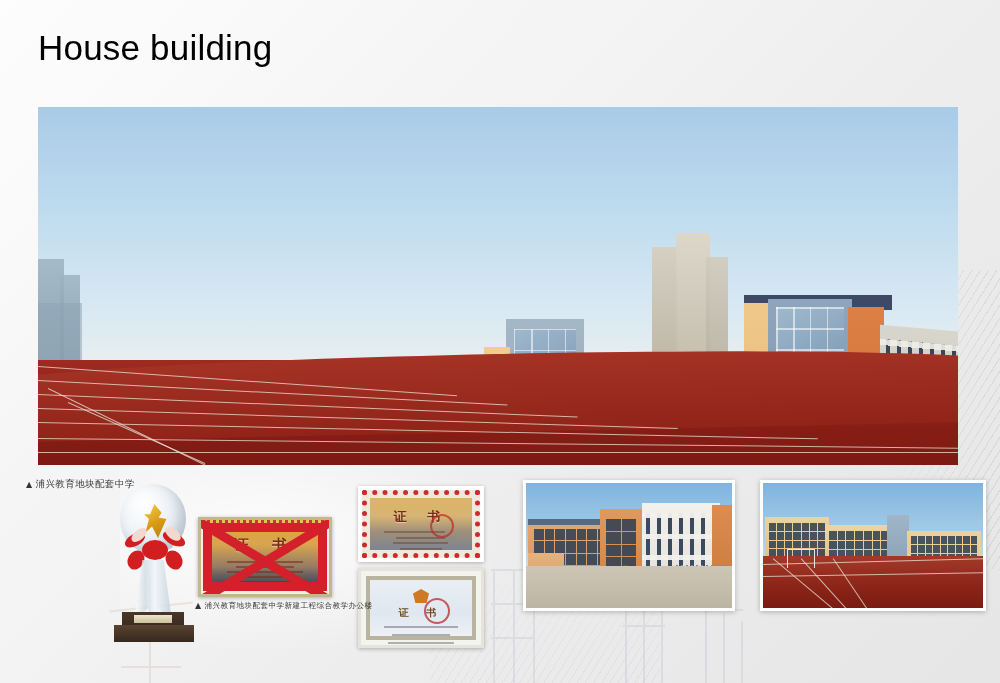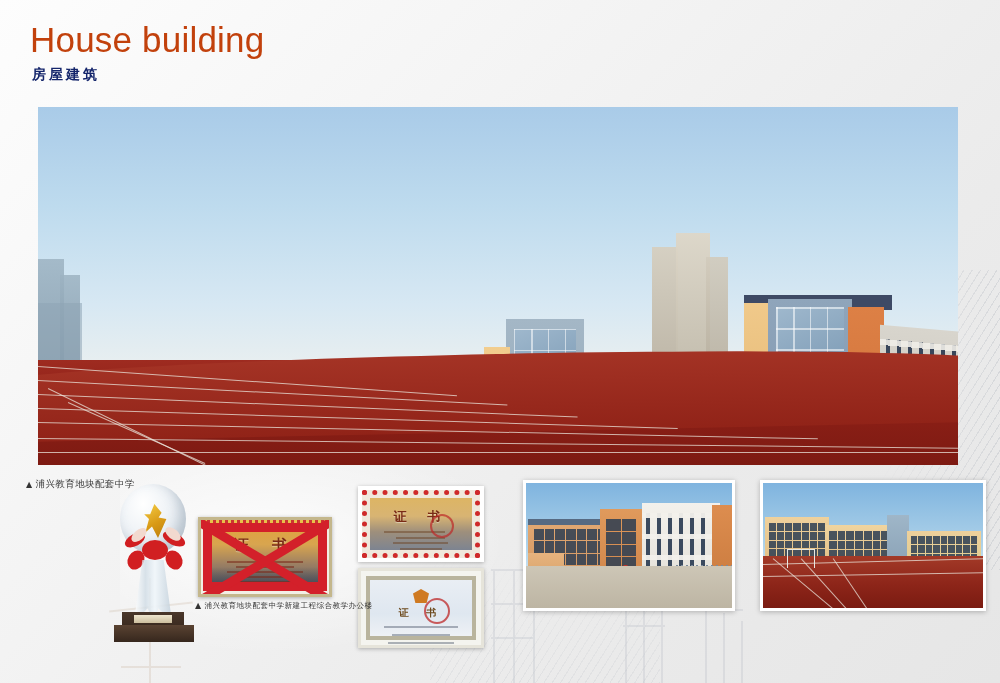--- a/index.html
+++ b/index.html
@@ -42,22 +42,22 @@
   }
   .wm-soft{
     position:absolute;left:120px;top:455px;width:420px;height:215px;
     background:radial-gradient(ellipse at 35% 40%,rgba(255,255,255,.85),rgba(255,255,255,0) 62%);
     pointer-events:none;
   }
 
   
   .hdr{position:absolute;left:30px;top:22px;}
   .hdr h1{
-    margin:0;font-weight:400;font-size:35px;letter-spacing:.2px;
-    color:#c2410c;line-height:1.05;
+    margin:8px;font-weight:400;font-size:35px;letter-spacing:.2px;
+    color:#000000;line-height:1.05;
   }
   .hdr h2{
     margin:7px 0 0 2px;font-weight:700;font-size:14px;letter-spacing:3px;
     color:#14256b;
   }
 
   
   .hero{
     position:absolute;left:38px;top:107px;width:920px;height:358px;
     overflow:hidden;background:#bcd6ec;
@@ -270,21 +270,20 @@
 
 <div class="wm-tower">
   <i style="position:absolute;left:54px;top:0;width:2px;height:105px;background:#c0a88e;"></i>
   <i style="position:absolute;left:14px;top:28px;width:84px;height:2px;background:#c0a88e;transform:rotate(-6deg);"></i>
   <i style="position:absolute;left:30px;top:62px;width:54px;height:2px;background:#c0a88e;"></i>
   <i style="position:absolute;left:26px;top:88px;width:60px;height:2px;background:#c0a88e;"></i>
 </div>
 
 <header class="hdr">
   <h1>House building</h1>
-  <h2>房屋建筑</h2>
 </header>
 
 <figure class="hero" style="margin:0;">
   <div class="sky"></div>
 
   <div class="sk g" style="left:0;top:152px;width:26px;height:110px;"></div>
   <div class="sk g" style="left:22px;top:168px;width:20px;height:94px;"></div>
   <div class="sk" style="left:0;top:196px;width:44px;height:66px;opacity:.55;"></div>
 
   <div class="sk" style="left:614px;top:140px;width:26px;height:116px;background:linear-gradient(to bottom,#d6cfc0,#bdb5a5);opacity:.95;"></div>

